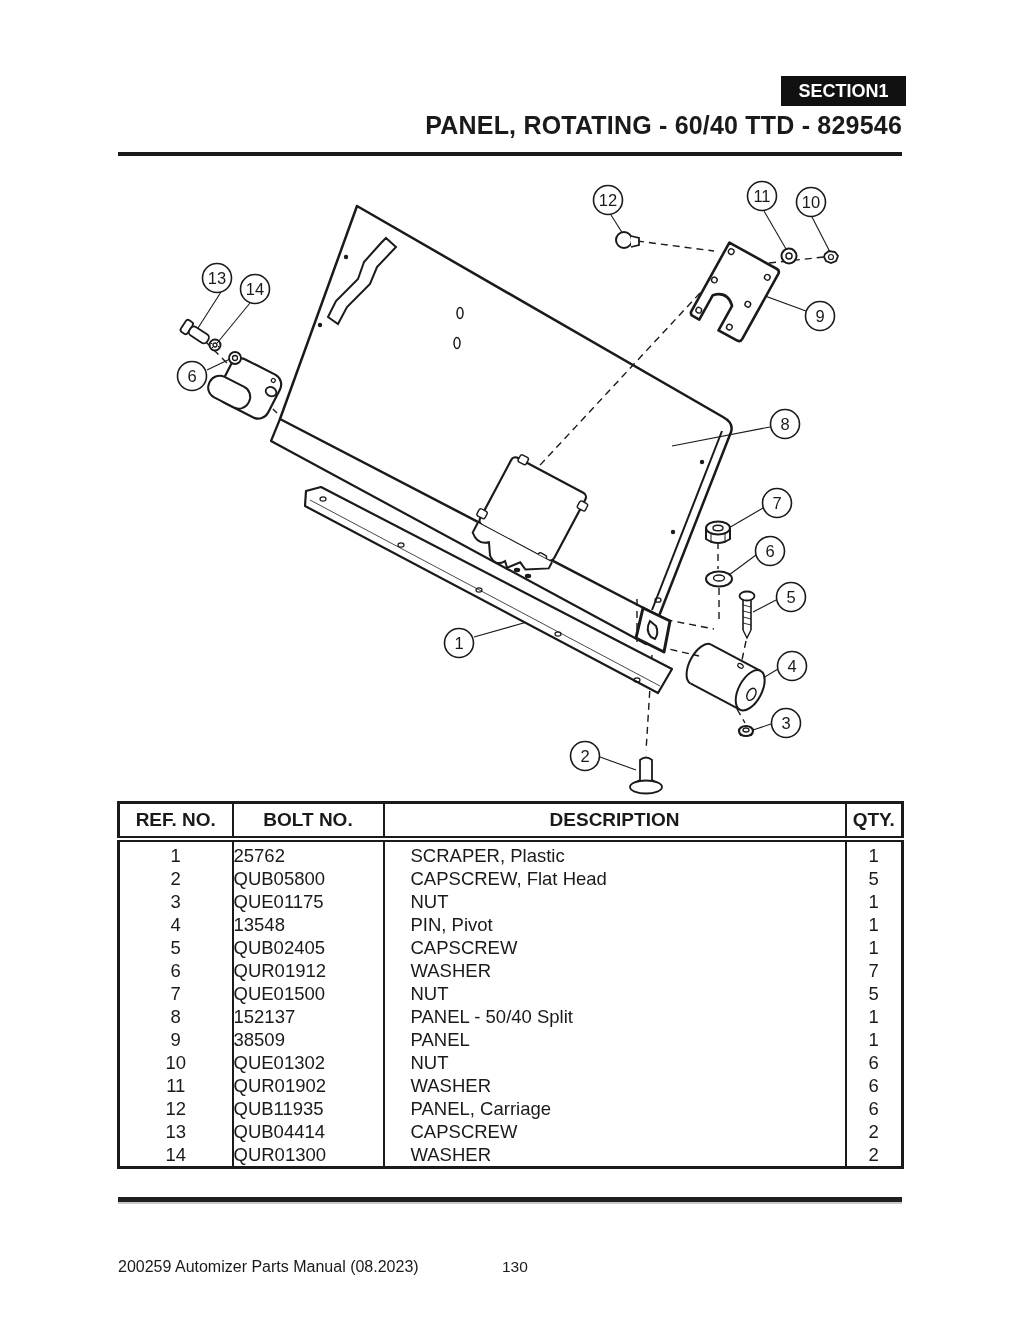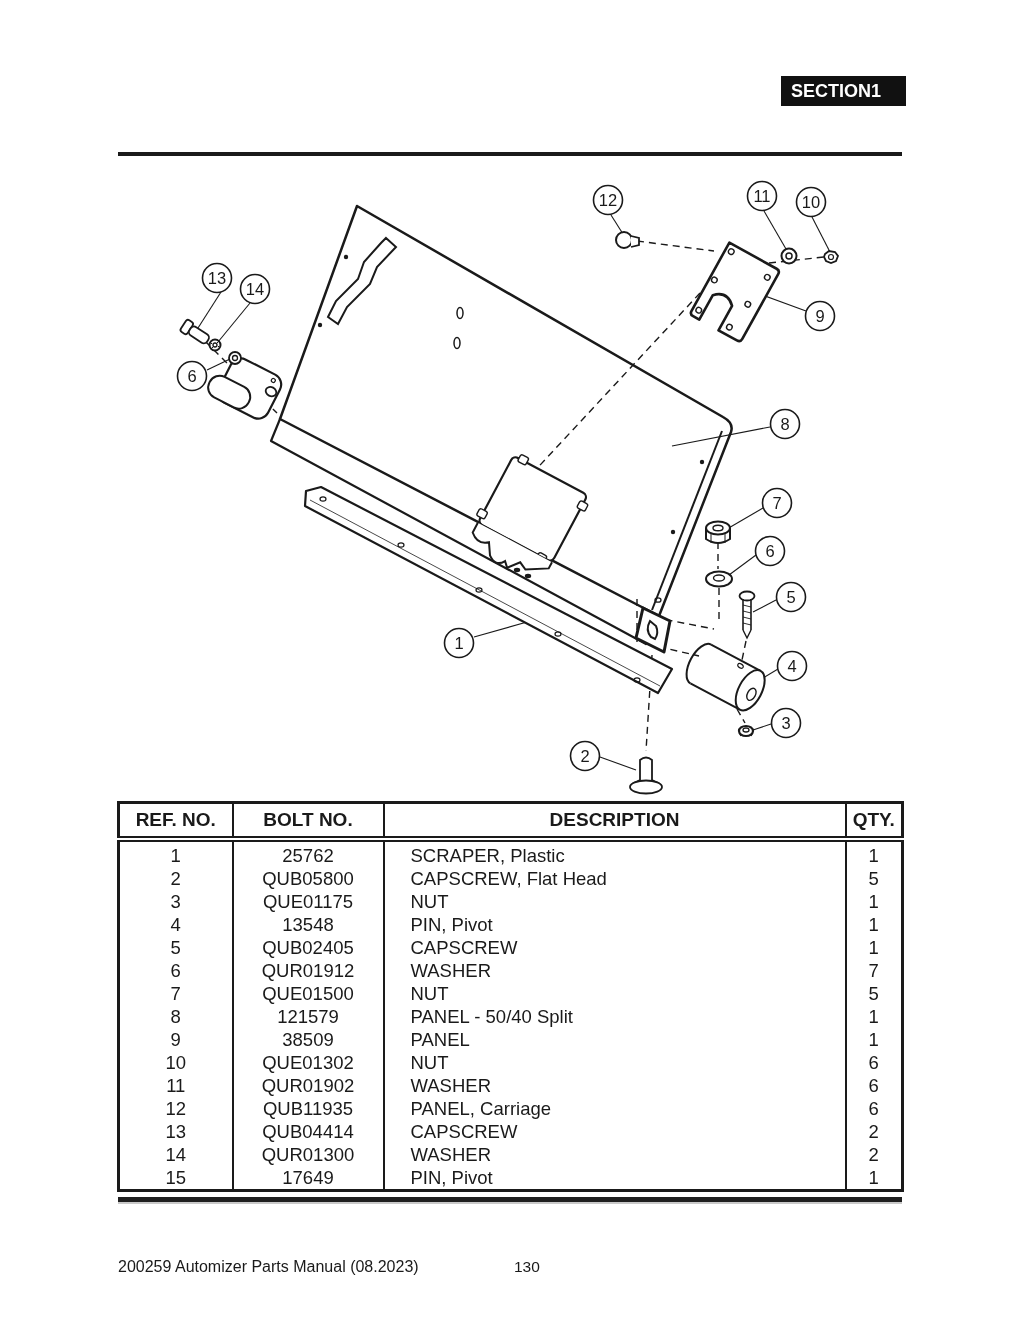--- a/index.html
+++ b/index.html
@@ -1,52 +1,53 @@
 <!DOCTYPE html>
 <html><head>
 <meta charset="utf-8">
 <style>
   html,body{margin:0;padding:0;background:#ffffff;}
   .page{position:relative;width:1024px;height:1326px;background:#ffffff;
         font-family:"Liberation Sans", sans-serif;color:#1a1a1a;overflow:hidden;}
   .badge{position:absolute;left:781px;top:76px;width:125px;height:30px;background:#111;
          color:#fff;font-weight:bold;font-size:18px;display:flex;align-items:center;
-         justify-content:flex-start;padding:0 10px;box-sizing:border-box;}
+         justify-content:center;padding:0 10px;box-sizing:border-box;}
   .title{position:absolute;top:111px;right:122px;margin:0;font-size:25px;font-weight:bold;
          letter-spacing:0.2px;white-space:nowrap;}
   .title-rule{position:absolute;left:118px;top:152px;width:784px;height:4px;background:#1a1a1a;}
   svg.diagram{position:absolute;left:0;top:0;}
 
   table.parts{position:absolute;left:117px;top:801px;width:785px;border-collapse:collapse;
               table-layout:fixed;border:3px solid #1a1a1a;}
   table.parts th{font-size:19px;font-weight:bold;text-align:center;height:30px;
                  border:2px solid #1a1a1a;border-bottom:6px double #1a1a1a;padding:1px;}
   table.parts td{font-size:18.5px;height:23px;line-height:23px;padding:0;
                  border-left:2px solid #1a1a1a;border-right:2px solid #1a1a1a;}
   table.parts td:nth-child(1){text-align:center;}
-  table.parts td:nth-child(2){text-align:center;}
+  table.parts td:nth-child(2){text-align:left;}
   table.parts td:nth-child(3){text-align:left;padding-left:26px;}
   table.parts td:nth-child(4){text-align:center;}
   table.parts tbody tr:first-child td{padding-top:2px;}
 
   .bottom-rule{position:absolute;left:118px;top:1197px;width:784px;height:5px;
                background:#1f1f1f;border-bottom:2px solid #c9c9c9;}
   .footer-left{position:absolute;left:118px;top:1258px;font-size:16px;}
-  .footer-page{position:absolute;left:502px;top:1258px;font-size:15.5px;margin-left:12px;}
+  .footer-page{position:absolute;left:502px;top:1258px;font-size:15.5px;}
 </style>
 </head>
 <body>
 
 <div class="page">
 
   <div class="badge">
     <span>SECTION</span>
     <span>1</span>
   </div>
 
+  <h1 class="title">PANEL, ROTATING - 60/40 TTD - 829546</h1>
   <div class="title-rule"></div>
 
   <svg class="diagram" width="1024" height="810" viewBox="0 0 1024 810">
 
     <g stroke="#1a1a1a" fill="#ffffff">
       <path d="M357,206 L723,417 Q734,423 731,432 L659,616 L280,419 Z" stroke-width="2.5" stroke-linejoin="round"></path>
       <path d="M722,431 L652,610" stroke-width="2" fill="none"></path>
       <path d="M280,419 L271,441 L646,644 L659,616" stroke-width="2.2" fill="none" stroke-linejoin="round"></path>
       <path d="M386,238 L396,247 L377,267 L370,284 L347,307 L338,324 L328,317 L336,301 L358,279 L364,262 L381,243 Z" stroke-width="2" fill="#ffffff"></path>
       <ellipse cx="460" cy="313" rx="3" ry="5.5" stroke-width="1.5" fill="none"></ellipse>
@@ -324,21 +325,21 @@
           <td>7</td>
         </tr>
         <tr>
           <td>7</td>
           <td>QUE01500</td>
           <td>NUT</td>
           <td>5</td>
         </tr>
         <tr>
           <td>8</td>
-          <td>121579</td>
+          <td>152137</td>
           <td>PANEL - 50/40 Split</td>
           <td>1</td>
         </tr>
         <tr>
           <td>9</td>
           <td>38509</td>
           <td>PANEL</td>
           <td>1</td>
         </tr>
         <tr>
@@ -364,25 +365,19 @@
           <td>QUB04414</td>
           <td>CAPSCREW</td>
           <td>2</td>
         </tr>
         <tr>
           <td>14</td>
           <td>QUR01300</td>
           <td>WASHER</td>
           <td>2</td>
         </tr>
-        <tr>
-          <td>15</td>
-          <td>17649</td>
-          <td>PIN, Pivot</td>
-          <td>1</td>
-        </tr>
       </tbody>
   </table>
 
   <div class="bottom-rule"></div>
   <div class="footer-left">200259 Automizer Parts Manual (08.2023)</div>
   <div class="footer-page">130</div>
 </div>
 
 </body></html>

